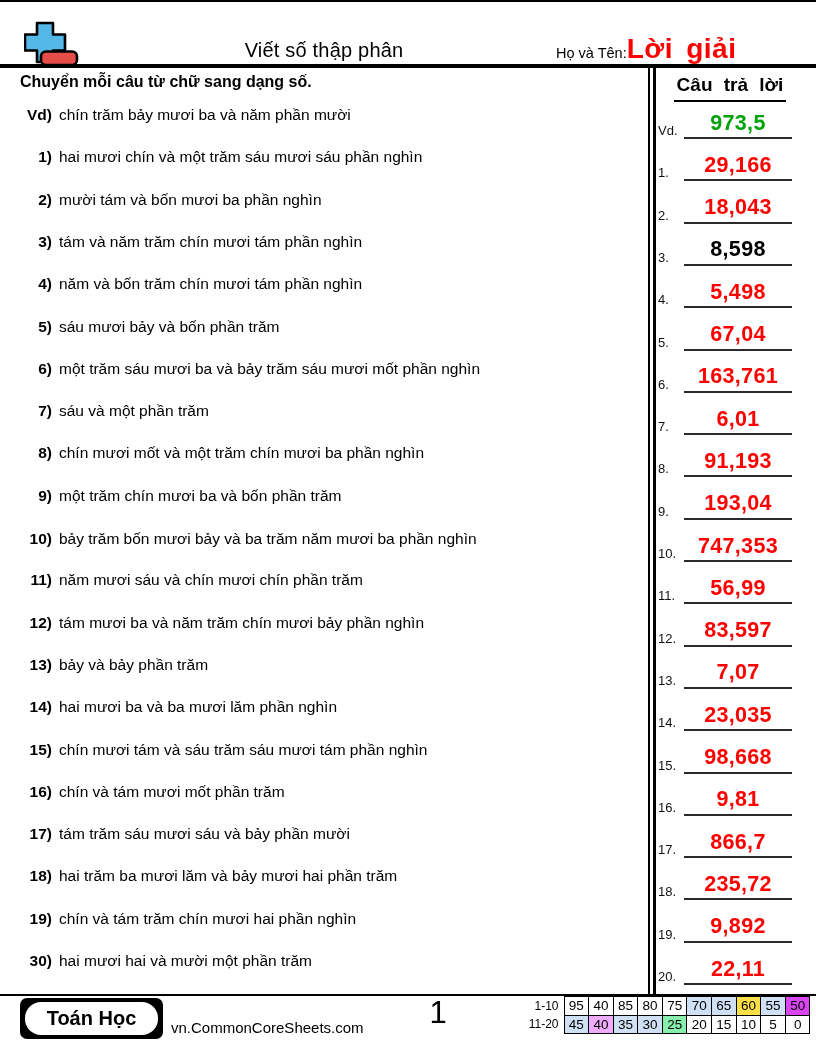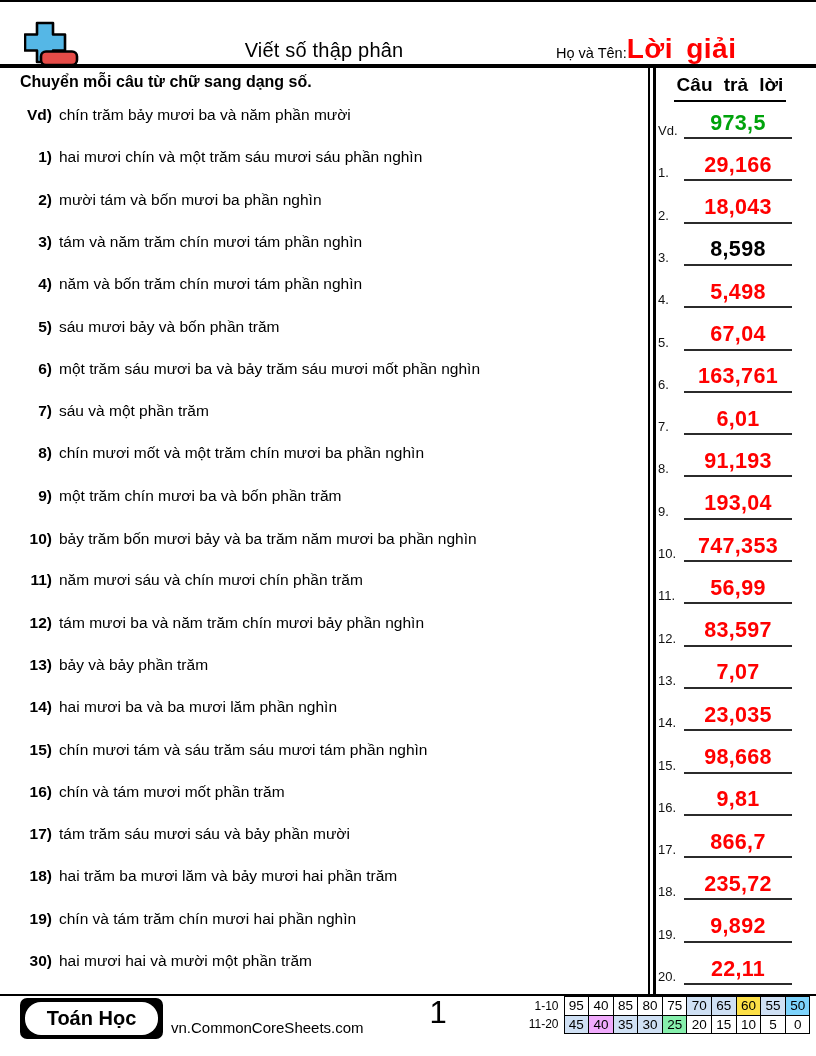--- a/index.html
+++ b/index.html
@@ -334,21 +334,21 @@
         <div class="score-row-label">1-10</div>
         <div class="score-cell">95</div>
         <div class="score-cell">40</div>
         <div class="score-cell">85</div>
         <div class="score-cell">80</div>
         <div class="score-cell">75</div>
         <div class="score-cell" style="background: rgb(207, 224, 244);">70</div>
         <div class="score-cell" style="background: rgb(207, 224, 244);">65</div>
         <div class="score-cell" style="background: #fde047; margin-left: 8px;">60</div>
         <div class="score-cell" style="background: rgb(207, 224, 244);">55</div>
-        <div class="score-cell" style="background: #7dd3fc;">50</div>
+        <div class="score-cell" style="background: #d946ef;">50</div>
       </div>
       <div class="score-row">
         <div class="score-row-label">11-20</div>
         <div class="score-cell" style="background: rgb(207, 224, 244);">45</div>
         <div class="score-cell" style="background: #f0abfc;">40</div>
         <div class="score-cell" style="background: rgb(207, 224, 244);">35</div>
         <div class="score-cell" style="background: rgb(207, 224, 244);">30</div>
         <div class="score-cell" style="background: #86efac;">25</div>
         <div class="score-cell">20</div>
         <div class="score-cell">15</div>

